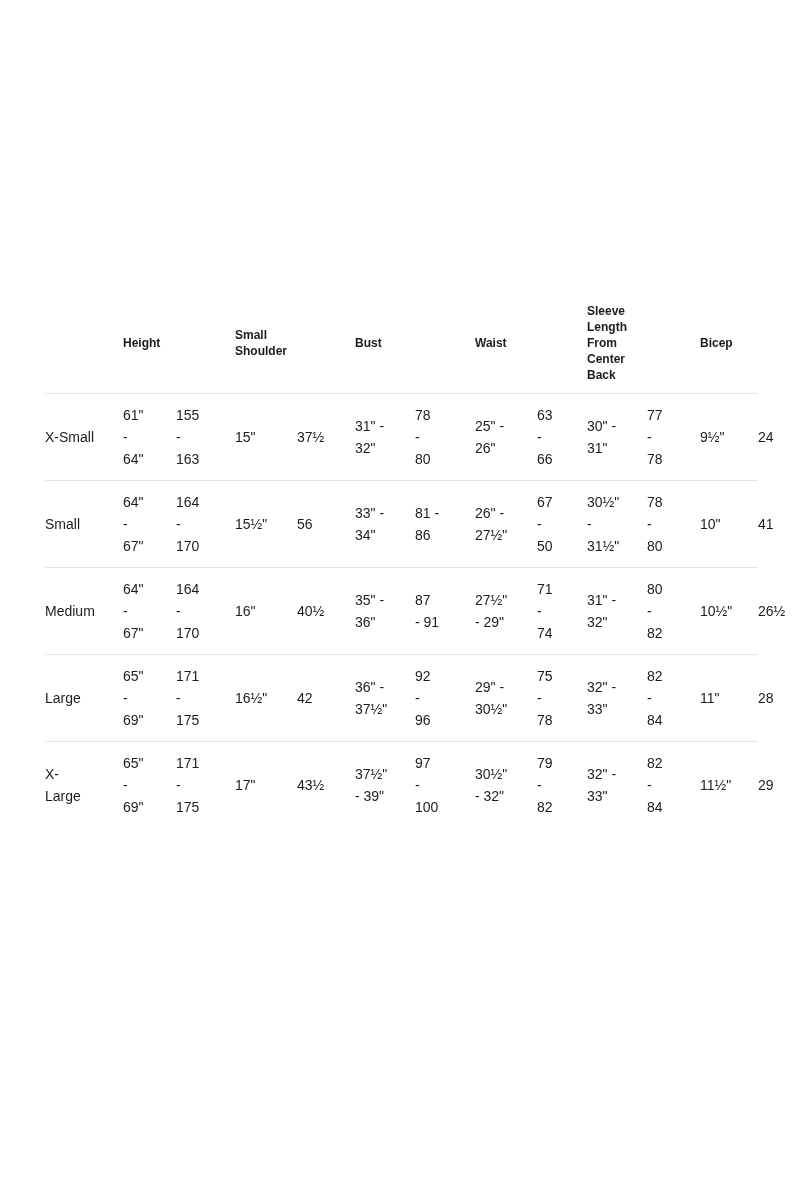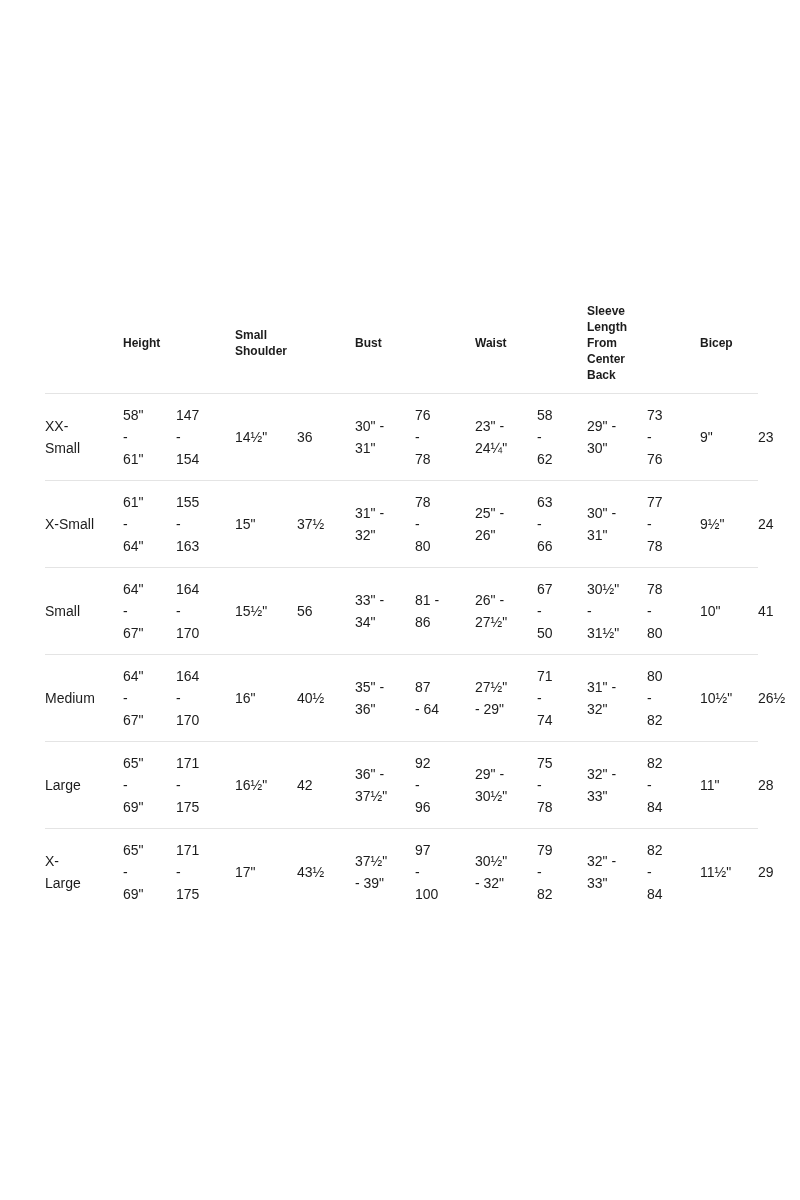--- a/index.html
+++ b/index.html
@@ -85,49 +85,20 @@
         <th>Sleeve
 Length From
 Center Back</th>
         <th></th>
         <th>Bicep</th>
         <th></th>
       </tr>
     </thead>
     <tbody>
       <tr>
-        <td>XX-
-Small</td>
-        <td>58"
--
-61"</td>
-        <td>147
--
-154</td>
-        <td>14½"</td>
-        <td>36</td>
-        <td>30" -
-31"</td>
-        <td>76
--
-78</td>
-        <td>23" -
-24¼"</td>
-        <td>58
--
-62</td>
-        <td>29" -
-30"</td>
-        <td>73
--
-76</td>
-        <td>9"</td>
-        <td>23</td>
-      </tr>
-      <tr>
         <td>X-Small</td>
         <td>61"
 -
 64"</td>
         <td>155
 -
 163</td>
         <td>15"</td>
         <td>37½</td>
         <td>31" -
@@ -182,21 +153,21 @@
 -
 67"</td>
         <td>164
 -
 170</td>
         <td>16"</td>
         <td>40½</td>
         <td>35" -
 36"</td>
         <td>87
-- 64</td>
+- 91</td>
         <td>27½"
 - 29"</td>
         <td>71
 -
 74</td>
         <td>31" -
 32"</td>
         <td>80
 -
 82</td>

